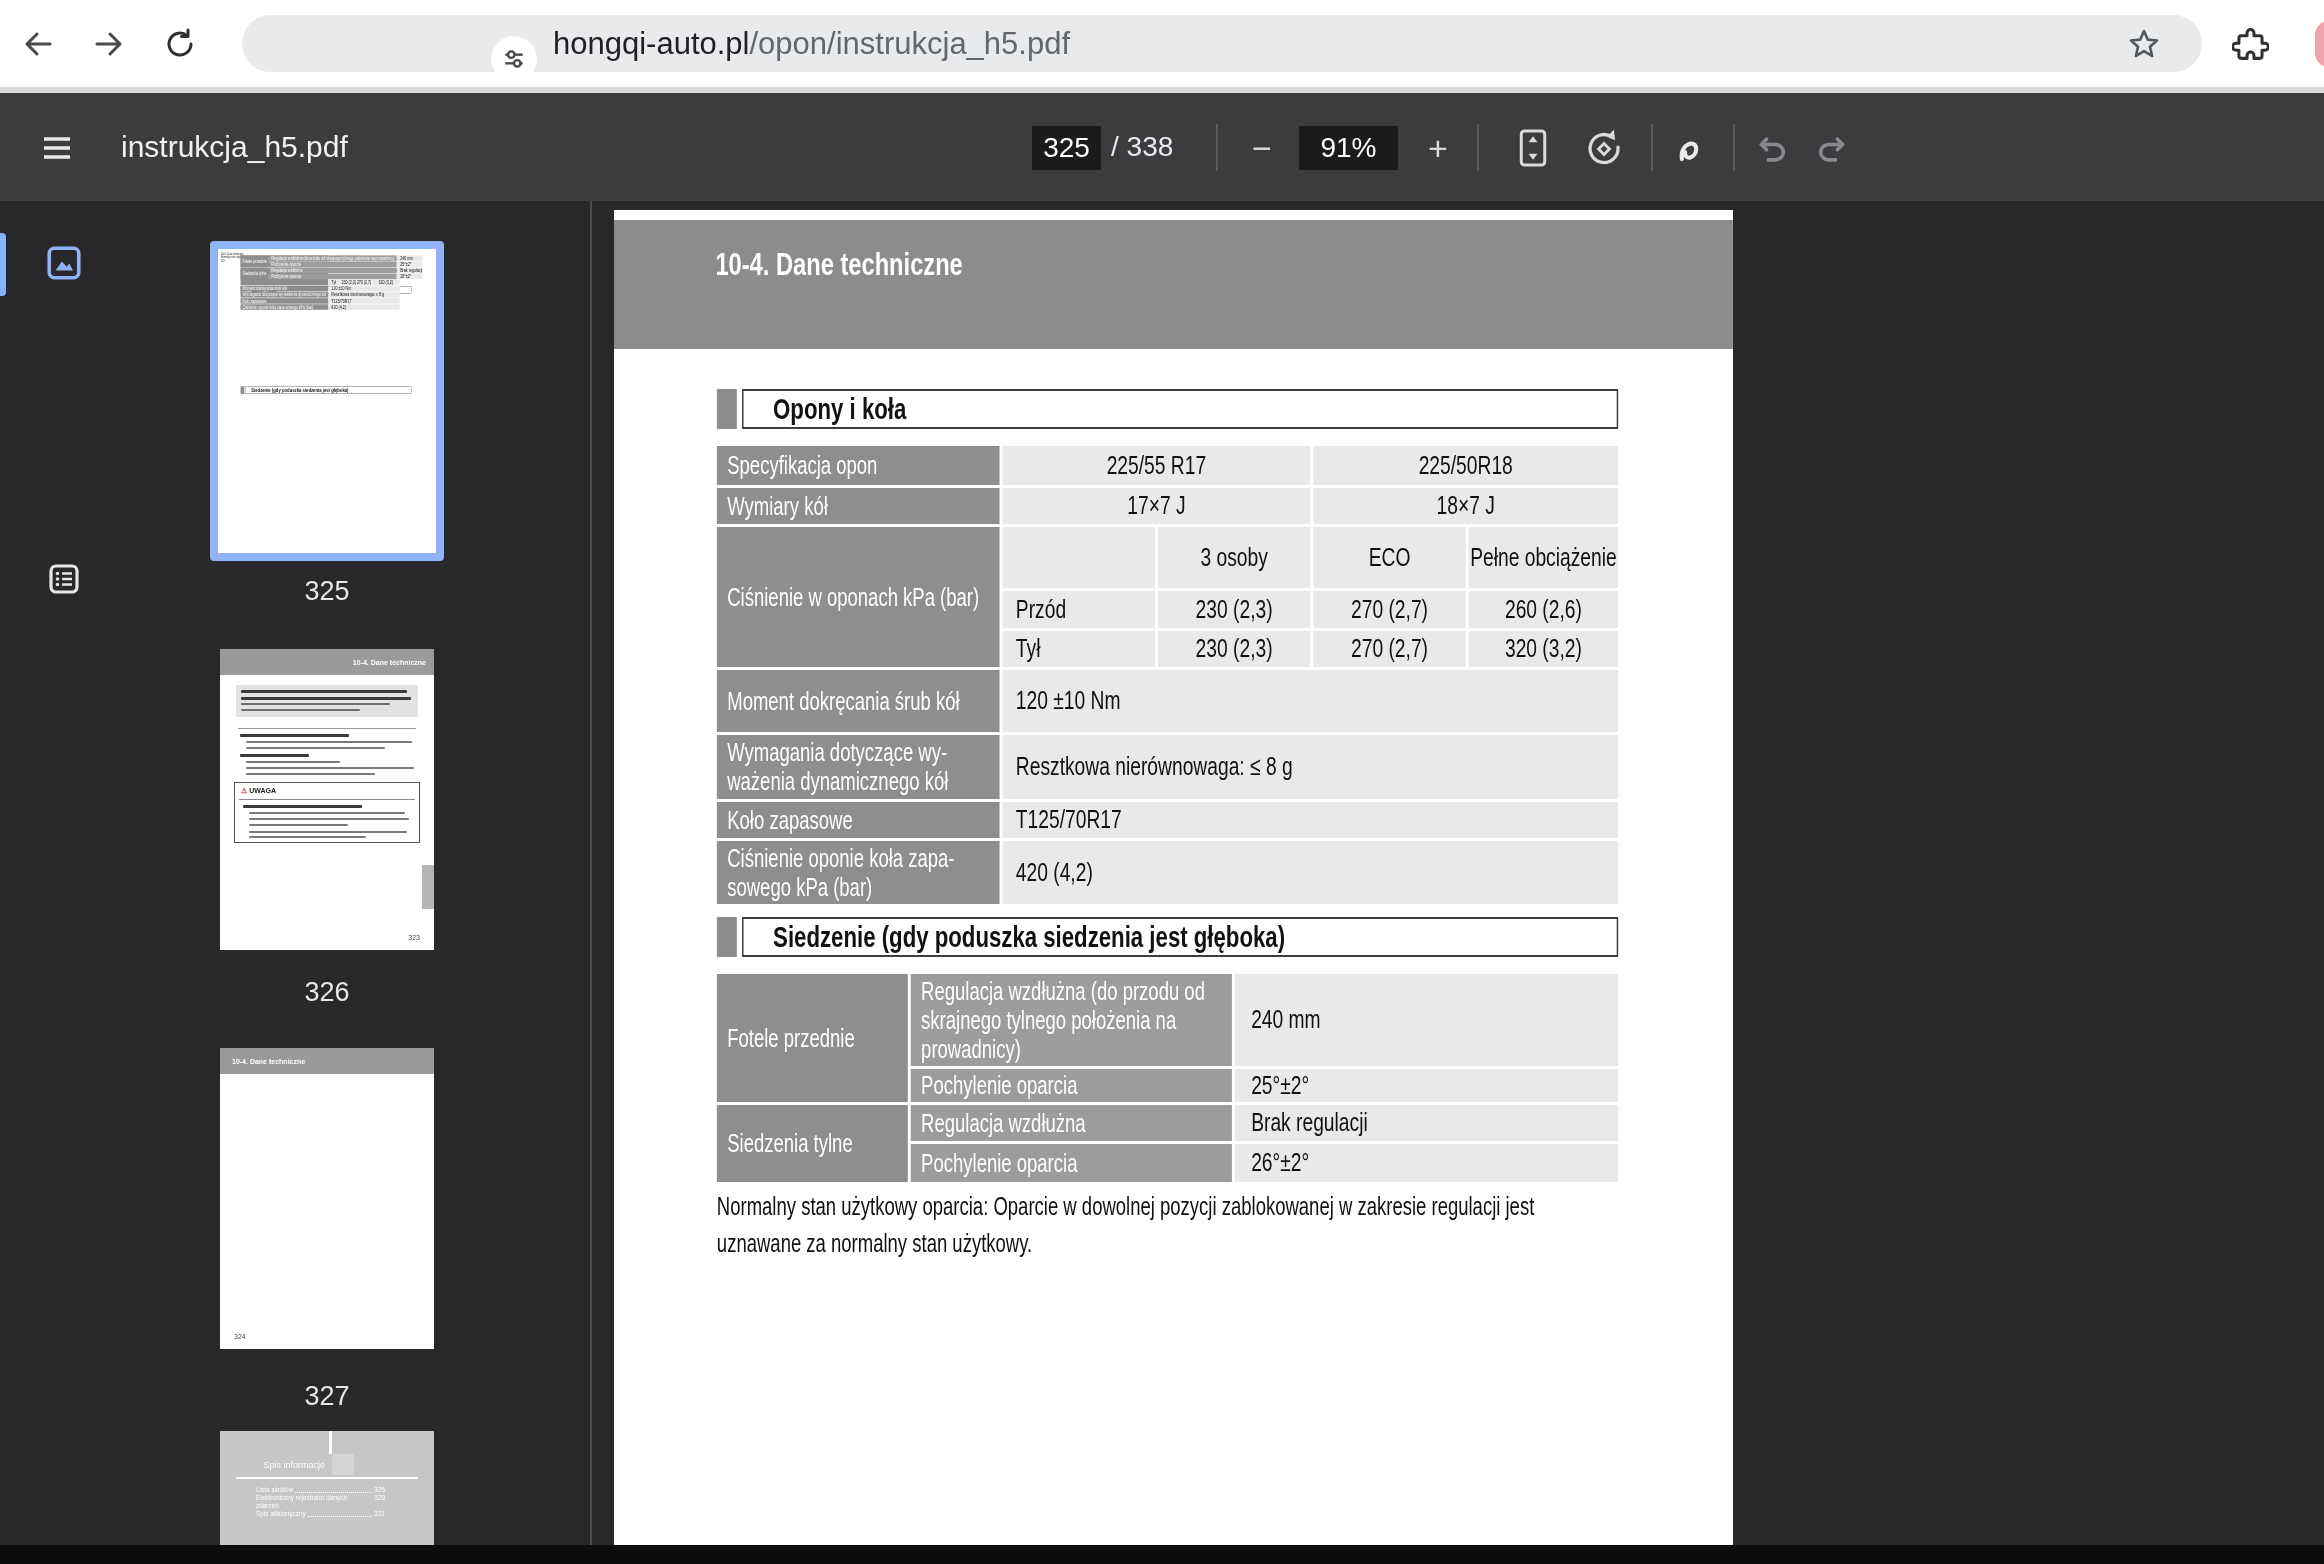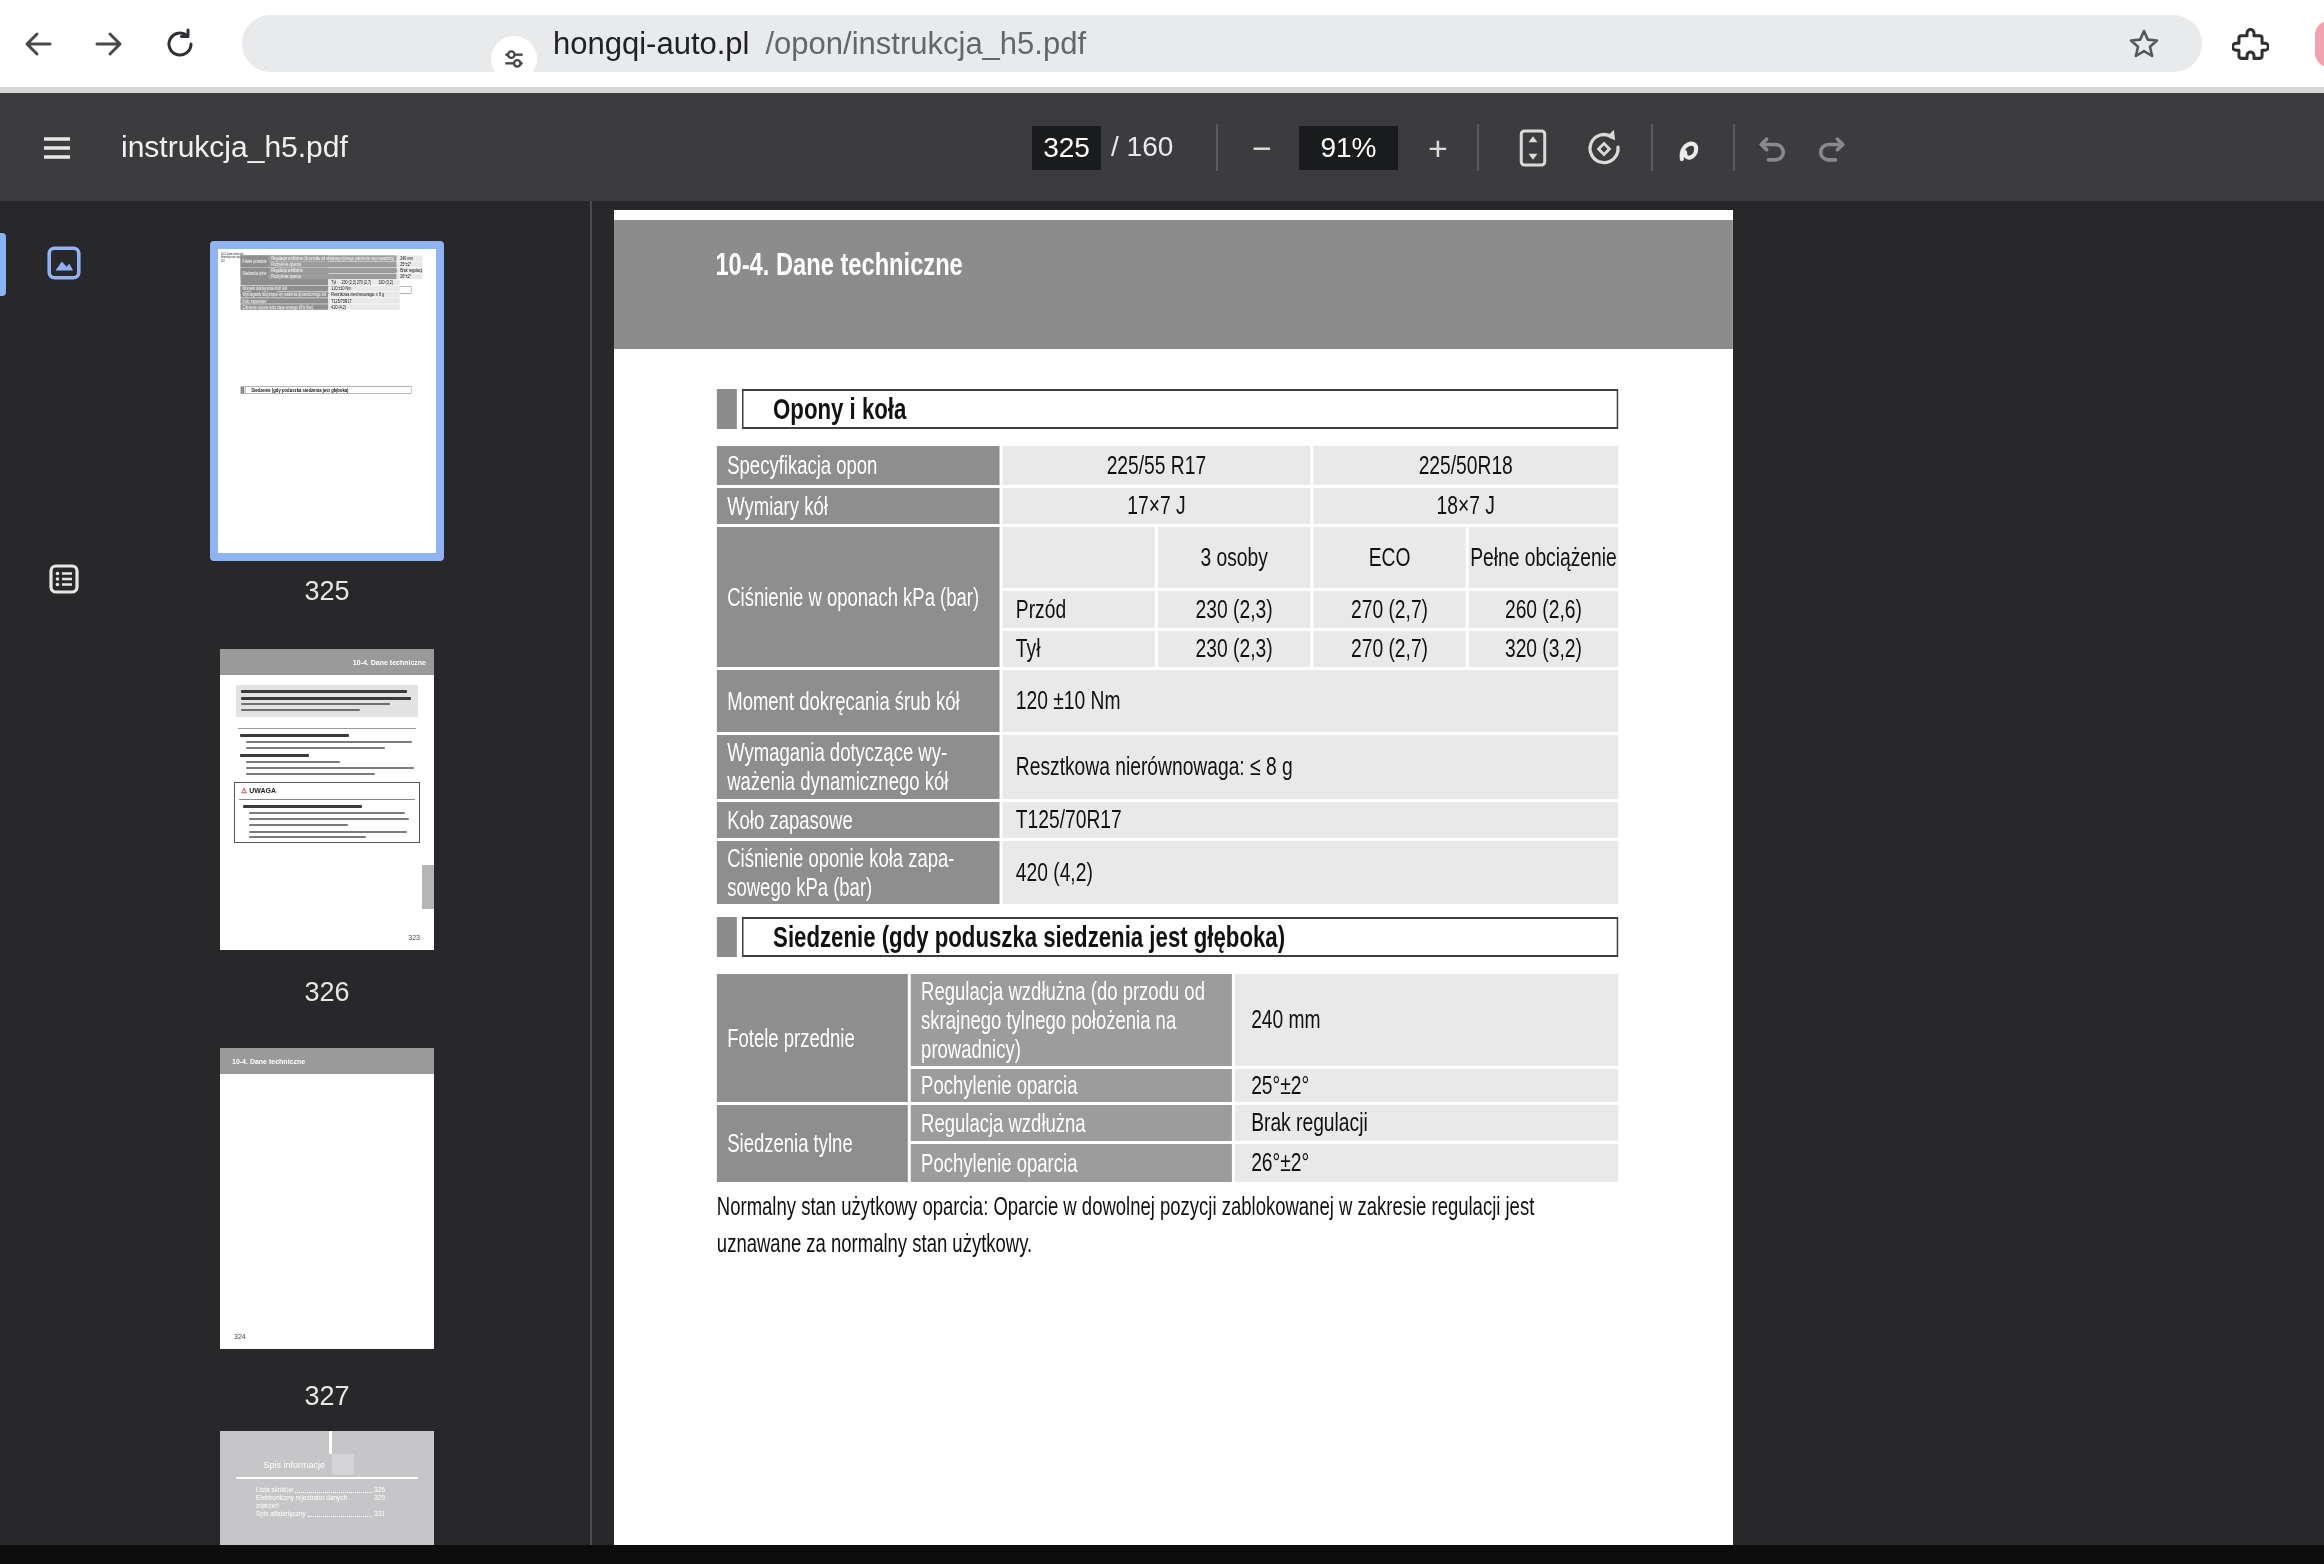--- a/index.html
+++ b/index.html
@@ -5,21 +5,21 @@
   * { margin:0; padding:0; box-sizing:border-box; }
   html,body { width:2325px; height:1564px; overflow:hidden; background:#28282a;
               font-family:"Liberation Sans", sans-serif; }
 
   
   #browser-bar { position:absolute; left:0; top:0; width:2325px; height:87px; background:#ffffff; }
   .nav-btn { position:absolute; top:27px; width:34px; height:34px; display:flex; align-items:center; justify-content:center; cursor:pointer; }
   #url-pill { position:absolute; left:242px; top:15px; width:1960px; height:57px; background:#e9eaec; border-radius:29px; }
   #tune-circle { position:absolute; left:249px; top:21px; width:46px; height:46px; border-radius:50%; background:#ffffff;
                  display:flex; align-items:center; justify-content:center; }
-  #url-text { position:absolute; left:311px; top:0; height:57px; display:flex; align-items:center; font-size:31px;gap:16px; }
+  #url-text { position:absolute; left:311px; top:0; height:57px; display:flex; align-items:center; font-size:31px; }
   #url-domain { color:#202124; }
   #url-path { color:#63666b; }
   #star-btn { position:absolute; right:40px; top:11px; width:36px; height:36px; }
   #ext-btn  { position:absolute; left:2232px; top:26px; width:37px; height:37px; }
   #avatar-sliver { position:absolute; right:-4px; top:21px; width:14px; height:46px; background:#f2a2ae; border-radius:23px 0 0 23px; }
   #chrome-strip { position:absolute; left:0; top:87px; width:2325px; height:6px; background:#d8d8d8; }
 
   
   #pdf-toolbar { position:absolute; left:0; top:93px; width:2325px; height:108px; background:#3c3c3e; color:#e8eaed; }
   #pdf-title { position:absolute; left:121px; top:0; height:108px; display:flex; align-items:center; font-size:30px; color:#f1f1f1; }
@@ -141,21 +141,21 @@
   <div class="tb-icon" style="left:38px; top:36px; width:38px; height:38px;">
     <span>
       <svg width="36" height="36" viewBox="0 0 36 36">
           <path d="M5 9 H31 M5 18 H31 M5 27 H31" stroke="#e8e8e8" stroke-width="3.4"></path>
         </svg>
     </span>
   </div>
   <div id="pdf-title">instrukcja_h5.pdf</div>
 
   <div class="tb-box" style="left:1032px; width:69px;">325</div>
-  <div class="tb-txt" style="left:1111px;">/ 160</div>
+  <div class="tb-txt" style="left:1111px;">/ 338</div>
   <div class="tb-div" style="left:1216px;"></div>
 
   <div class="tb-icon" style="left:1240px; top:33px; width:44px; height:44px; font-size:34px; color:#dadada;">−</div>
   <div class="tb-box" style="left:1299px; width:99px;">91%</div>
   <div class="tb-icon" style="left:1416px; top:33px; width:44px; height:44px; font-size:34px; color:#dadada;">+</div>
   <div class="tb-div" style="left:1477px;"></div>
 
   <div class="tb-icon" style="left:1513px; top:32px; width:40px; height:46px;">
     <span>
       <svg width="32" height="42" viewBox="0 0 30 38">

